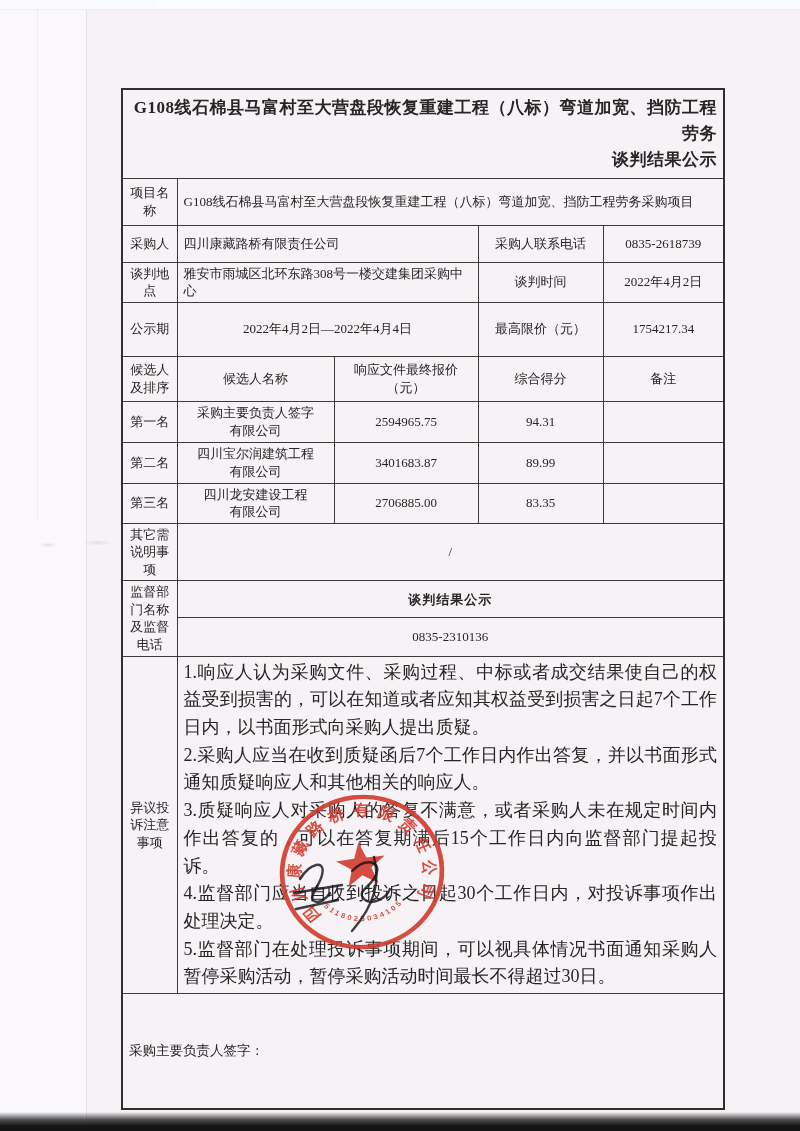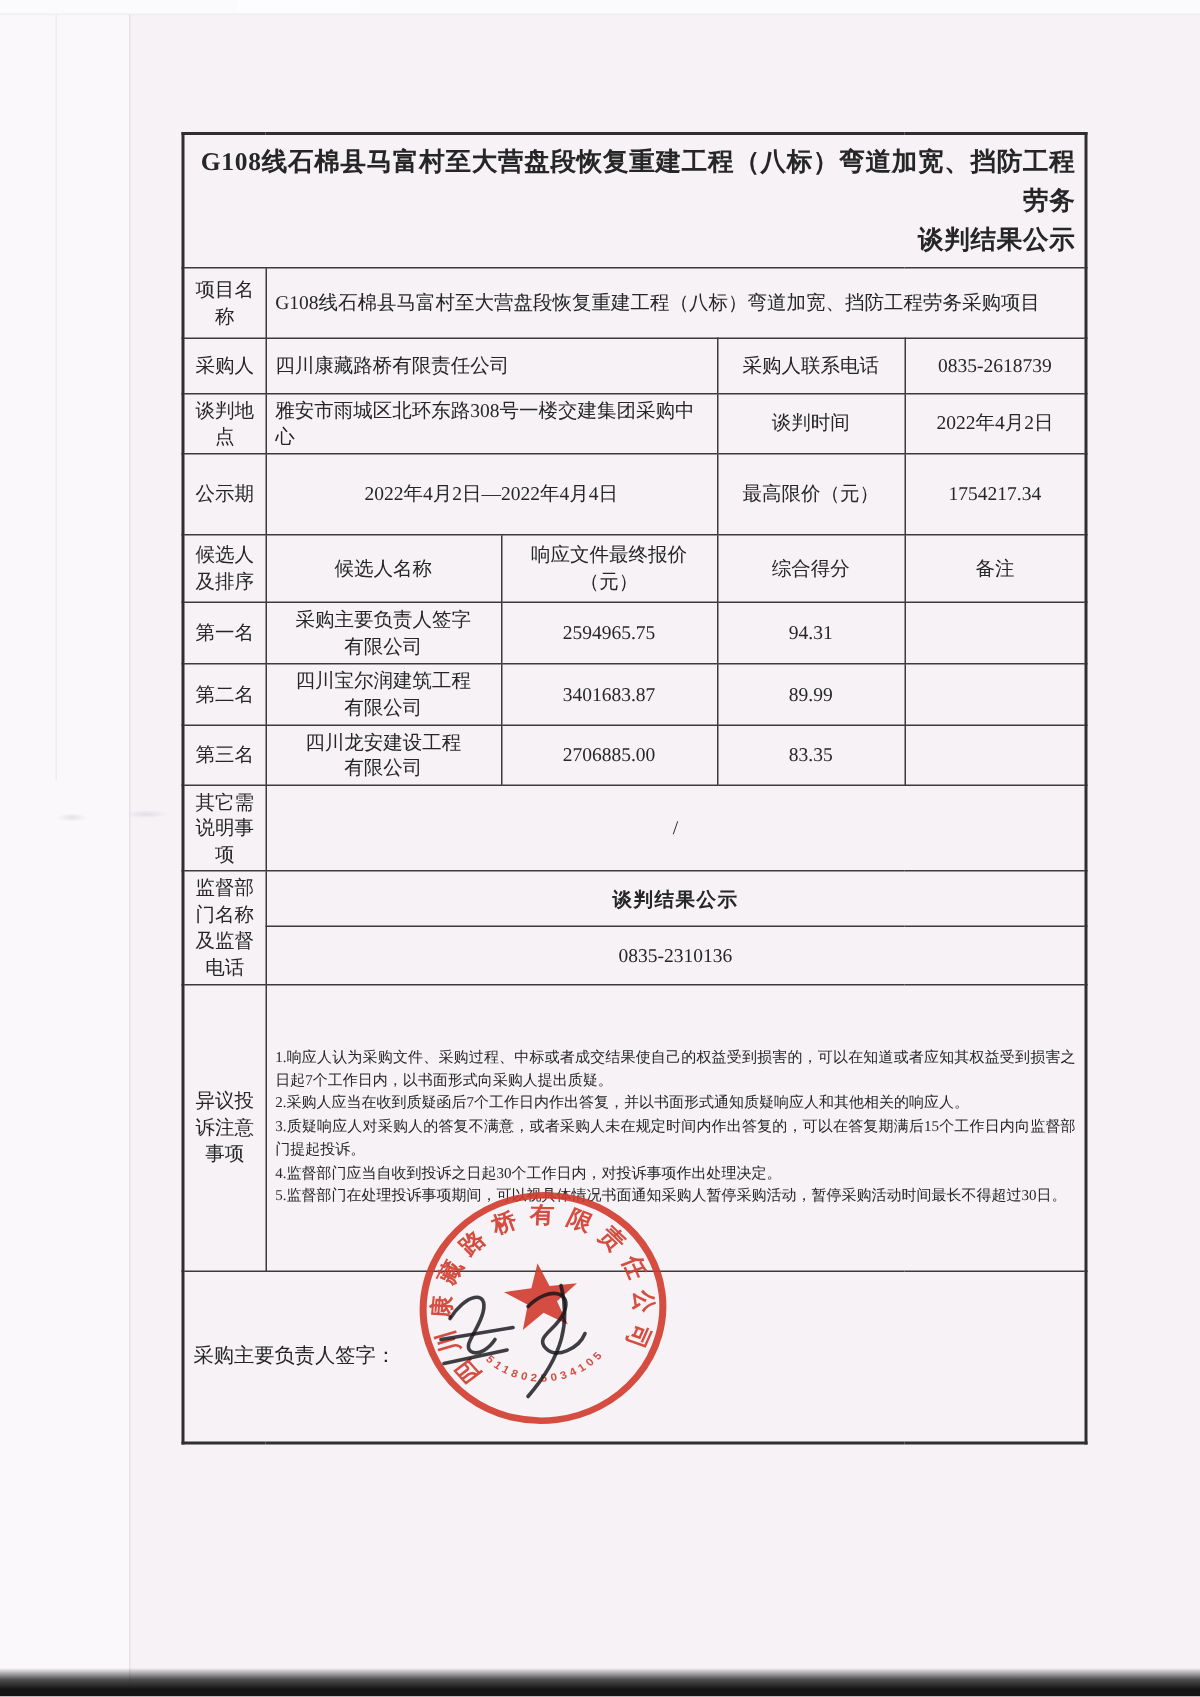--- a/index.html
+++ b/index.html
@@ -31,21 +31,21 @@
     font-size:13px;line-height:1.35;
   }
   table.doc td{border:1.5px solid #3b3b3b;vertical-align:middle;padding:2px 6px;}
   .title-cell{text-align:right;font-weight:700;font-size:17px;line-height:26px;letter-spacing:.5px;padding:4px 10px;font-family:Liberation Serif, serif;}
   .lbl{text-align:center;padding:2px 4px 2px 6px;white-space:pre-line;}
   .lbl-c{text-align:center;white-space:pre-line;padding:2px 3px;}
   .val-left{text-align:left;padding:3px 9px;margin-left:25px;}
   .cen{text-align:center;}
   .pre{white-space:pre-line;}
   .dept{font-weight:600;letter-spacing:1px;}
-  .objection-cell{text-align:justify;padding:6px 9px;font-size:10px;line-height:1.54;}
+  .objection-cell{text-align:justify;padding:6px 9px;font-size:18px;line-height:1.54;}
   .sig-cell{padding:0 0 0 11px;text-align:left;font-size:13.5px;}
   
   .seal{position:absolute;left:276px;top:793px;width:172px;height:158px;
     color:#d23b2d;opacity:.9;z-index:6;transform:rotate(-7deg);pointer-events:none;}
   .seal svg{width:100%;height:100%;}
   .seal-company{font-size:19px;font-weight:700;letter-spacing:8.5px;fill:currentColor;}
   .seal-number{font-size:9px;font-weight:600;letter-spacing:3.1px;fill:currentColor;
     font-family:"Liberation Sans","DejaVu Sans",sans-serif;}
   .signature{position:absolute;left:284px;top:843px;width:132px;height:96px;z-index:7;pointer-events:none;}
   .signature path{stroke:#15151a;stroke-width:2.4;fill:none;stroke-linecap:round;opacity:.82;}

